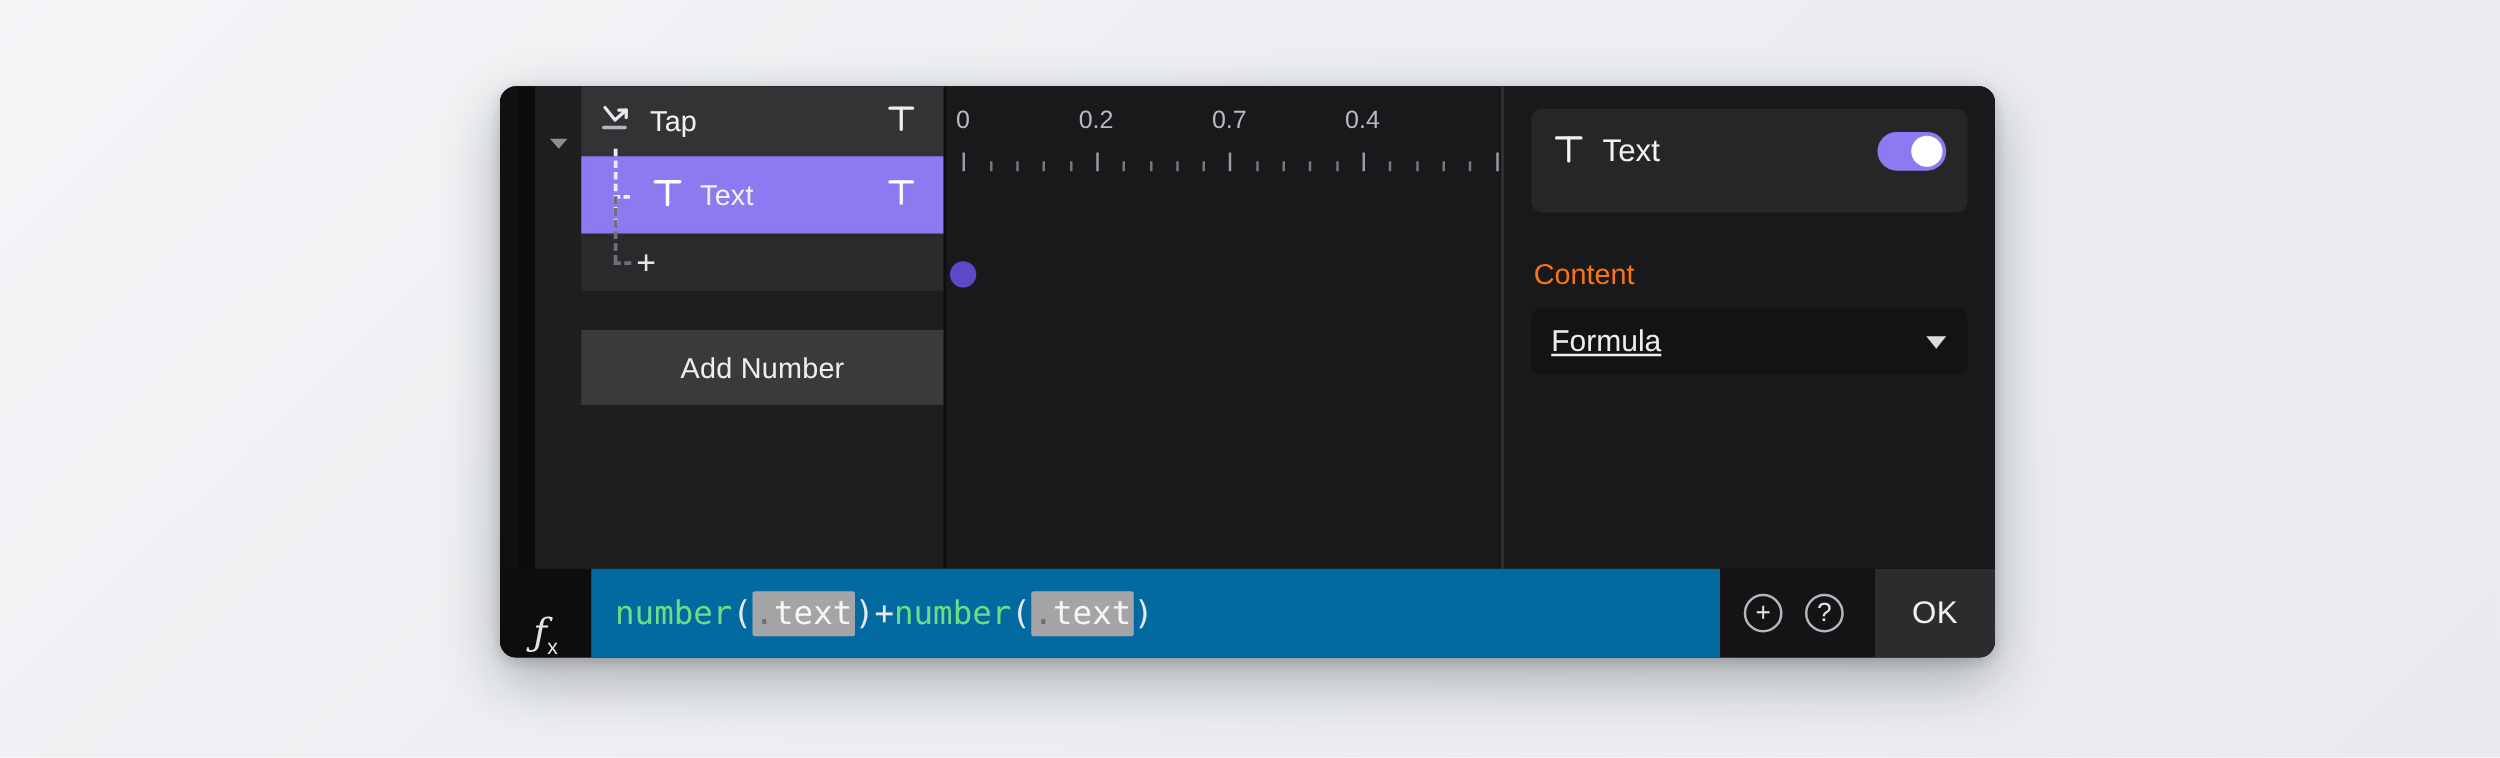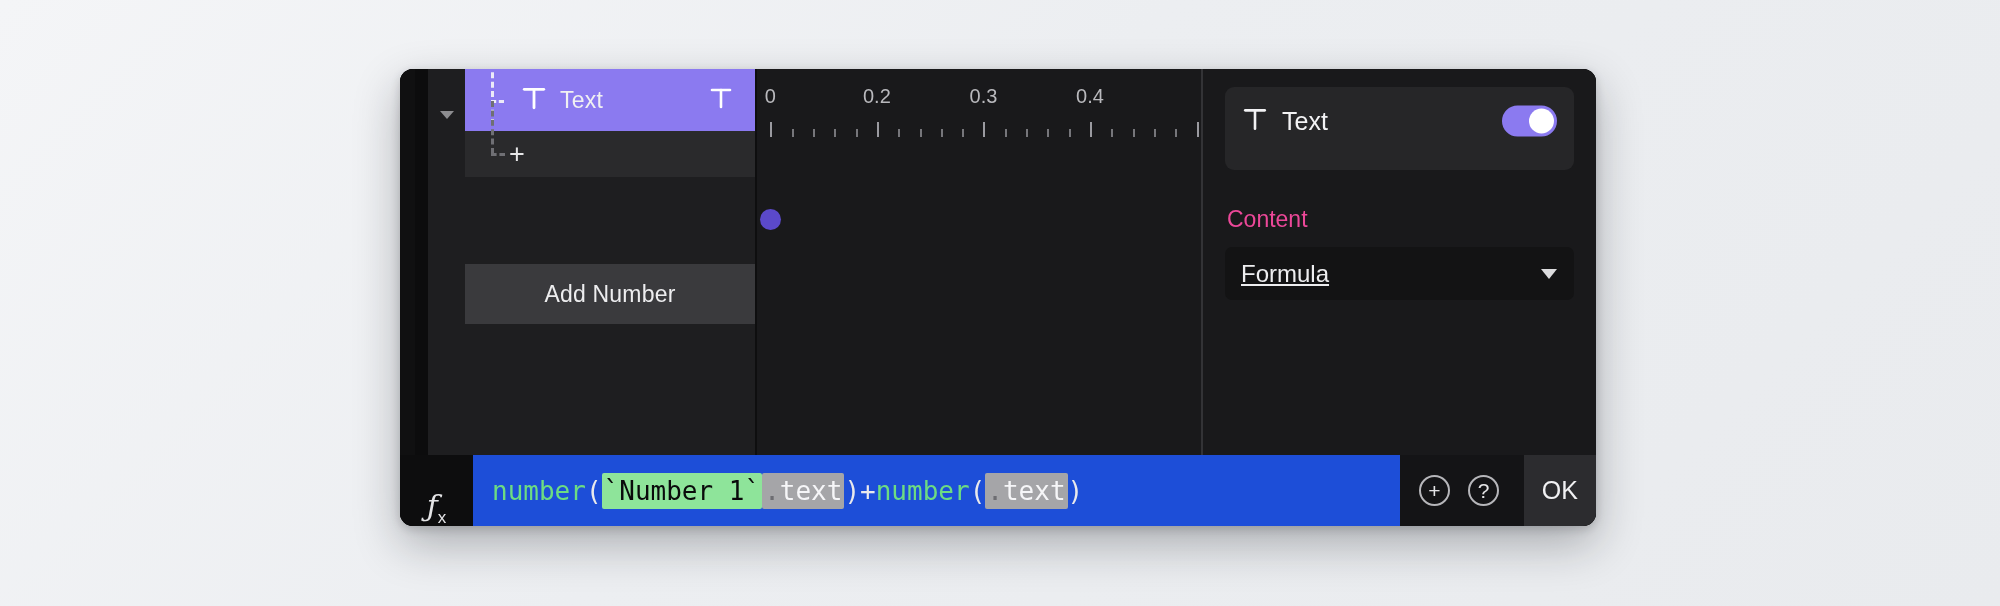--- a/index.html
+++ b/index.html
@@ -267,21 +267,21 @@
     position: absolute;
     right: 17px;
     top: 50%;
     transform: translateY(-50%);
     width: 0; height: 0;
     border-left: 8px solid transparent;
     border-right: 8px solid transparent;
     border-top: 10px solid #dcdcde;
   }
   .section-label {
-    color: #ec4899;
+    color: #f97316;
     font-size: 23px;
     margin: 36px 0 14px 2px;
   }
 
   
   #formula-bar {
     height: 71px;
     background: #0d0d0e;
     display: flex;
     align-items: stretch;
@@ -298,21 +298,21 @@
     color: #e4e4e6;
     font-family: "DejaVu Serif", serif;
     font-style: italic;
     font-size: 30px;
     line-height: 1;
   }
   .fx-glyph sub { font-size: 17px; font-style: normal; font-family: "Liberation Sans", sans-serif; }
 
   .formula-field {
     flex: 1 1 auto;
-    background: #1d4ed8;
+    background: #0369a1;
     display: flex;
     align-items: center;
     padding-left: 19px;
     font-family: "DejaVu Sans Mono", monospace;
     font-size: 26px;
     white-space: nowrap;
     overflow: hidden;
     position: relative;
   }
   .tok-fn    { color: #6ddc82; }
@@ -348,21 +348,21 @@
     font-size: 21px;
     display: flex;
     align-items: center;
     justify-content: center;
     margin: 0 9px;
     line-height: 1;
     box-sizing: border-box;
   }
   .ok-btn {
     flex: 0 0 auto;
-    width: 72px;
+    width: 96px;
     background: #2c2c2f;
     color: #f1f1f3;
     font-size: 25px;
     display: flex;
     align-items: center;
     justify-content: center;
     letter-spacing: .3px;
   }
 </style>
 </head>
@@ -374,20 +374,36 @@
 
     <div class="gutter-a"></div>
     <div class="gutter-b"></div>
 
     <div class="disclosure-col">
       <div class="disclosure-tri"></div>
     </div>
 
     <div class="list-col">
 
+      <div class="row row-tap">
+        <span>
+          <svg width="28" height="28" viewBox="0 0 28 28">
+            <path d="M5 5 L13 15 M13 15 L22 7" stroke="#e9e9ec" stroke-width="2.6" fill="none" stroke-linecap="round"></path>
+            <path d="M22 7 L22 13 M22 7 L16 7" stroke="#e9e9ec" stroke-width="2.6" fill="none" stroke-linecap="round"></path>
+            <line x1="4" y1="21" x2="21" y2="21" stroke="#b6b6ba" stroke-width="2.8" stroke-linecap="round"></line>
+          </svg>
+        </span>
+        <span class="row-label">Tap</span>
+        <span class="row-right-t">
+          <svg width="24" height="24" viewBox="0 0 24 24">
+            <line x1="3" y1="4" x2="21" y2="4" stroke="#f0f0f2" stroke-width="2.6" stroke-linecap="round"></line>
+            <line x1="12" y1="4" x2="12" y2="21" stroke="#f0f0f2" stroke-width="2.6" stroke-linecap="round"></line>
+          </svg>
+        </span>
+      </div>
 
       <div class="row row-text">
         <div class="tree">
           <div class="vline"></div>
           <div class="hline"></div>
         </div>
         <span style="margin-left:42px;">
           <svg width="26" height="26" viewBox="0 0 24 24">
             <line x1="3" y1="4" x2="21" y2="4" stroke="#ffffff" stroke-width="2.6" stroke-linecap="round"></line>
             <line x1="12" y1="4" x2="12" y2="21" stroke="#ffffff" stroke-width="2.6" stroke-linecap="round"></line>
@@ -411,21 +427,21 @@
       </div>
 
       <div class="add-trigger-btn">Add Number</div>
     </div>
 
     <div class="timeline-col">
       <div class="ruler">
         <div class="ruler-labels" id="ruler-labels">
             <span class="tick-label" style="left: 3%;">0</span>
             <span class="tick-label" style="left: 27%;">0.2</span>
-            <span class="tick-label" style="left: 51%;">0.3</span>
+            <span class="tick-label" style="left: 51%;">0.7</span>
             <span class="tick-label" style="left: 75%;">0.4</span>
           </div>
         <div class="ruler-ticks" id="ruler-ticks">
             <div class="tick major" style="left: 3%;"></div>
             <div class="tick minor" style="left: 7.8%;"></div>
             <div class="tick minor" style="left: 12.6%;"></div>
             <div class="tick minor" style="left: 17.4%;"></div>
             <div class="tick minor" style="left: 22.2%;"></div>
             <div class="tick major" style="left: 27%;"></div>
             <div class="tick minor" style="left: 31.8%;"></div>
@@ -473,21 +489,20 @@
     </div>
   </div>
 
   <div id="formula-bar">
     <div class="fx-cell">
       <span class="fx-glyph">ƒ<sub>x</sub></span>
     </div>
     <div class="formula-field" id="formula-field">
         <span class="tok-fn">number</span>
         <span class="tok-paren">(</span>
-        <span class="tok-var">`Number 1`</span>
         <span class="tok-prop"><span class="dot">.</span>text</span>
         <span class="tok-paren">)</span>
         <span class="tok-op">+</span>
         <span class="tok-fn">number</span>
         <span class="tok-paren">(</span>
         <span class="tok-prop"><span class="dot">.</span>text</span>
         <span class="tok-paren">)</span>
       </div>
     <div class="formula-actions">
       <span class="circ-btn">+</span>

